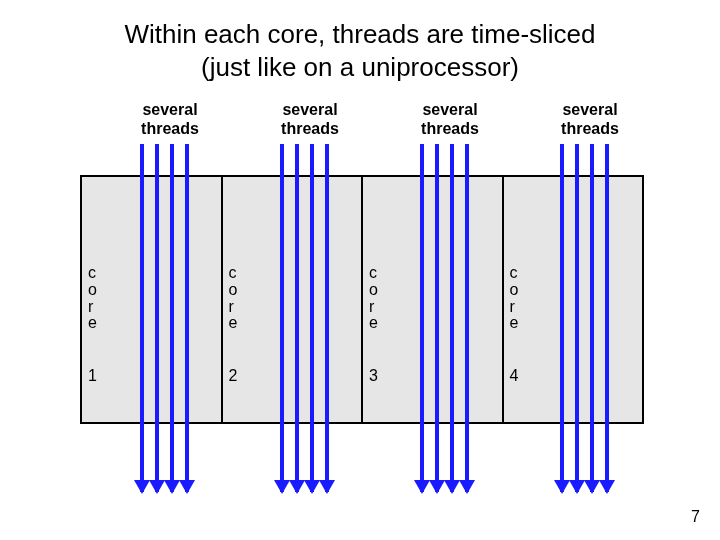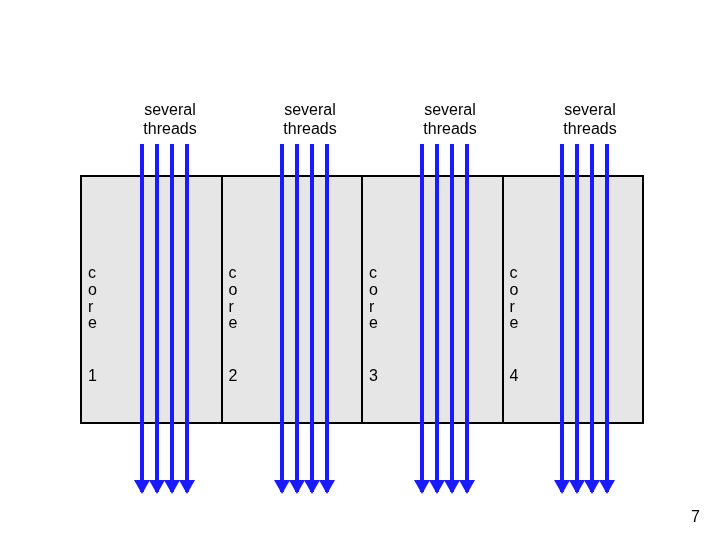--- a/index.html
+++ b/index.html
@@ -25,20 +25,21 @@
     font-size: 26px;
     line-height: 1.25;
   }
   .thread-label {
     position: absolute;
     top: 100px;
     width: 120px;
     text-align: center;
     font-size: 16px;
     line-height: 1.2;
+    font-weight: bold;
   }
   .cores-box {
     position: absolute;
     left: 80px;
     top: 175px;
     width: 560px;
     height: 245px;
     border: 2px solid #000;
     background: #e6e6e6;
     display: flex;
@@ -88,20 +89,24 @@
     right: 20px;
     bottom: 14px;
     font-size: 16px;
   }
 </style>
 </head>
 <body>
 
 <div class="slide">
 
+  <div class="title">
+    <span>Within each core, threads are time-sliced</span><br>
+    <span>(just like on a uniprocessor)</span>
+  </div>
 
   <div class="thread-label" style="left:110px">
     <span>several</span><br>
     <span>threads</span>
   </div>
   <div class="thread-label" style="left:250px">
     <span>several</span><br>
     <span>threads</span>
   </div>
   <div class="thread-label" style="left:390px">

